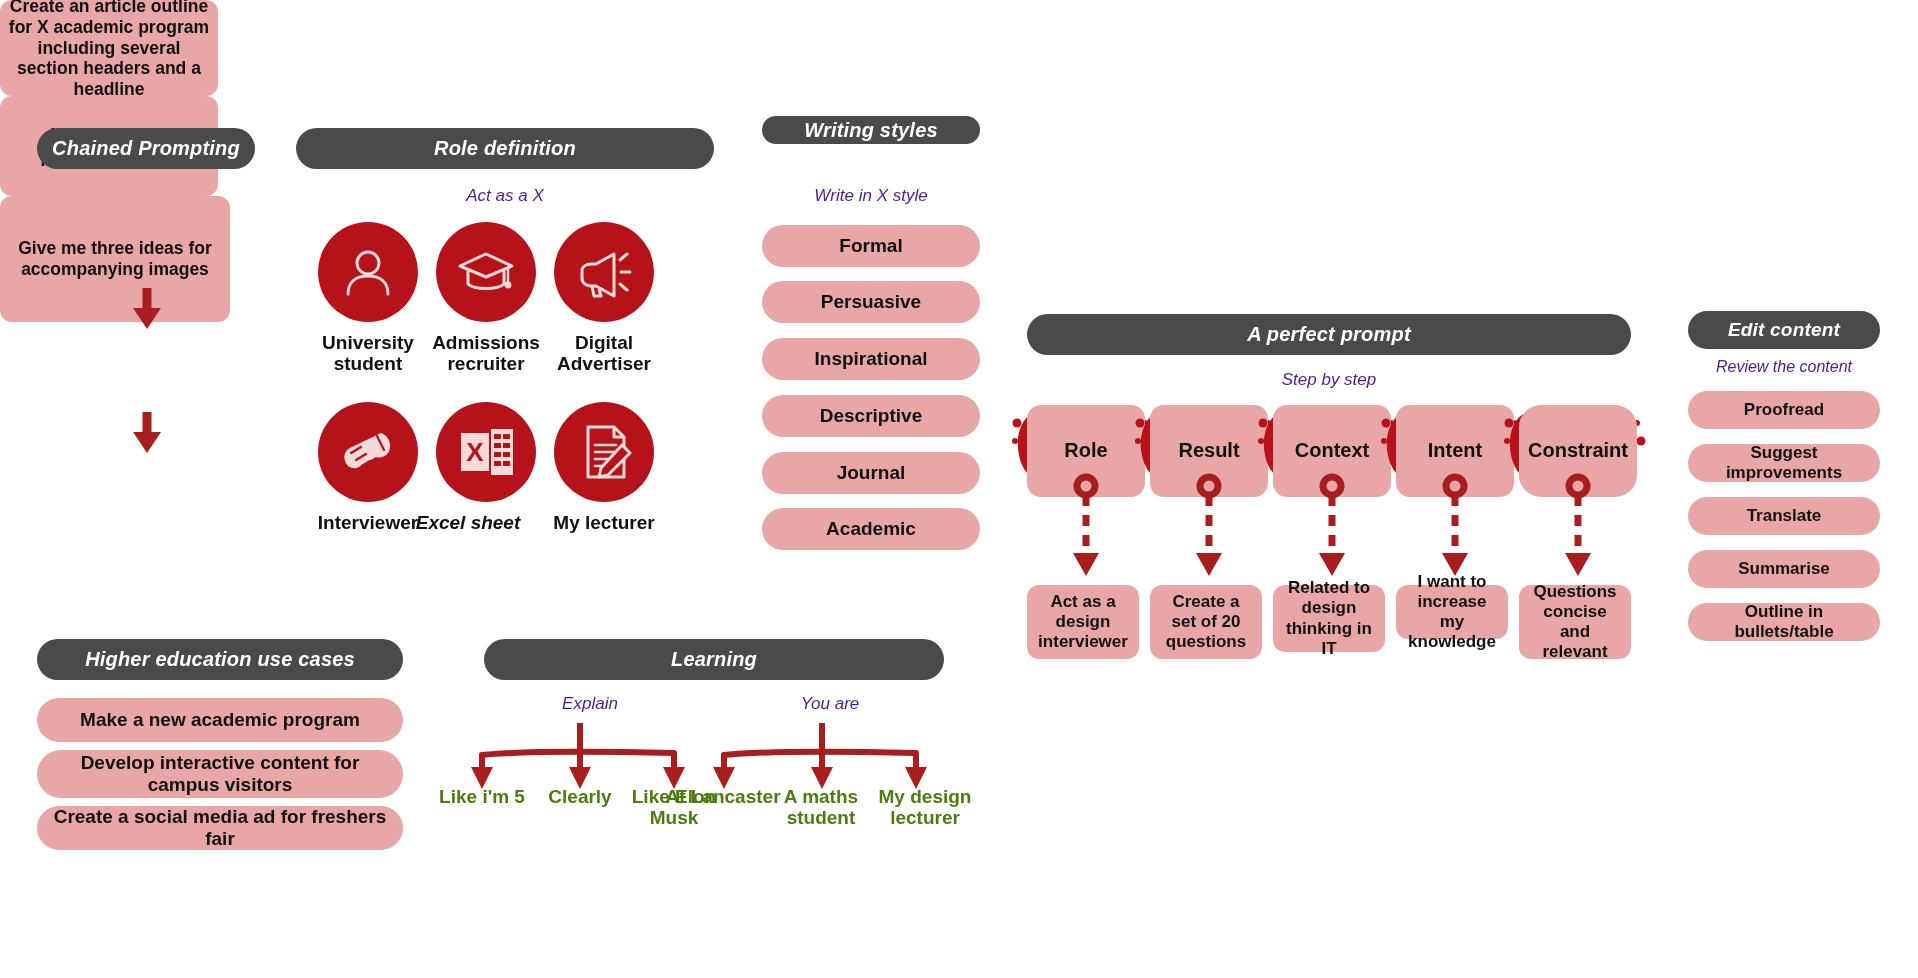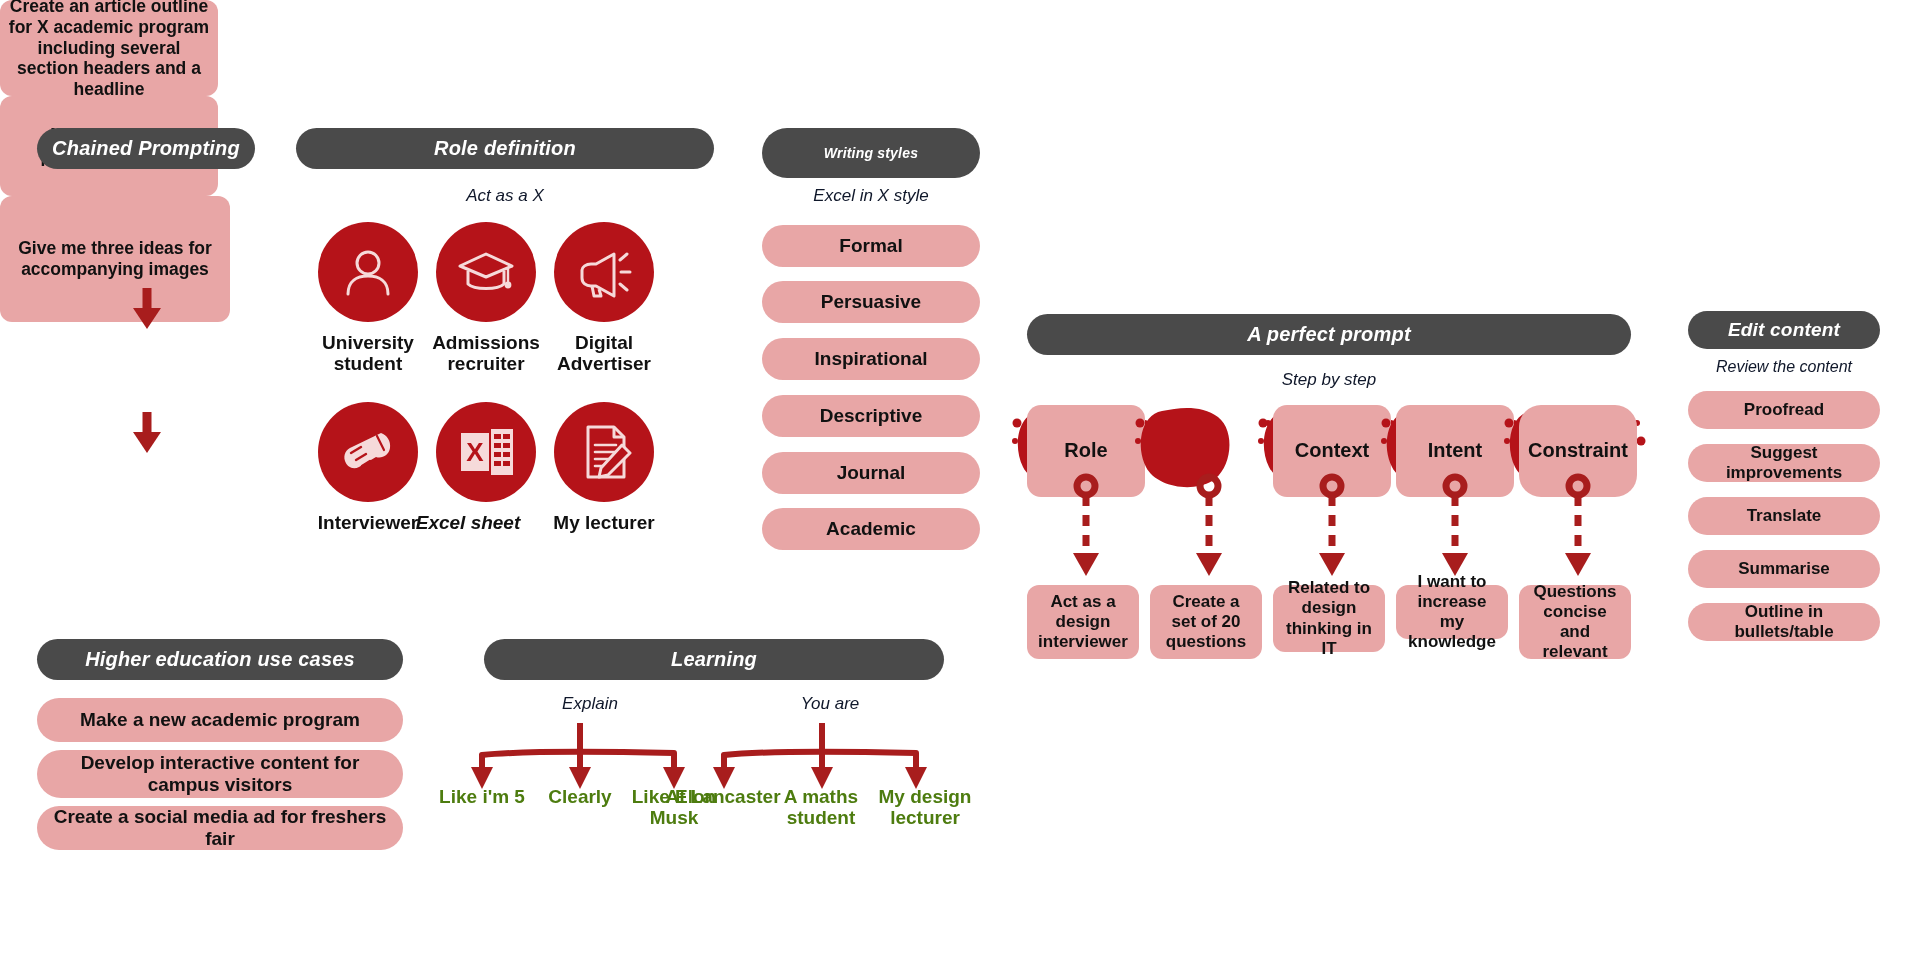--- a/index.html
+++ b/index.html
@@ -31,21 +31,21 @@
     justify-content: center;
     text-align: center;
     letter-spacing: .2px;
     box-sizing: border-box;
     padding: 0 14px;
   }
 
   
   .caption {
     font-style: italic;
-    color: #0f172a;
+    color: #4c1d95;
     text-align: center;
     font-size: 17px;
     white-space: nowrap;
   }
 
   
   .pinkbox {
     background: #e8a6a6;
     border-radius: 12px;
     color: #111111;
@@ -202,22 +202,22 @@
     <path d="M12 4 L38 4 L48 14 L48 54 L12 54 Z" fill="none" stroke="#f6dada" stroke-width="3" stroke-linejoin="round"></path>
     <path d="M38 4 L38 14 L48 14" fill="none" stroke="#f6dada" stroke-width="3" stroke-linejoin="round"></path>
     <path d="M19 22 L40 22 M19 29 L40 29 M19 36 L36 36 M19 43 L31 43" stroke="#f6dada" stroke-width="2.6" stroke-linecap="round"></path>
     <path d="M46 22 L54 30 L32 52 L23 54 L25 45 Z" fill="#b51319" stroke="#f6dada" stroke-width="3" stroke-linejoin="round"></path>
   </svg>
 </div>
 <div class="icon-label" style="left:534px; top:512px; width:140px;">
   <span>My lecturer</span>
 </div>
 
-<div class="pill" style="position:absolute; left:762px; top:128px; width:218px; height:50px; font-size:14px;">Writing styles</div>
-<div class="caption" style="position:absolute; left:762px; top:186px; width:218px;">Excel in X style</div>
+<div class="pill" style="position:absolute; left:762px; top:116px; width:218px; height:28px; font-size:20px;">Writing styles</div>
+<div class="caption" style="position:absolute; left:762px; top:186px; width:218px;">Write in X style</div>
 
 <div class="pinkpill" style="position:absolute; left:762px; top:225px; width:218px; height:42px; font-size:19px;">Formal</div>
 <div class="pinkpill" style="position:absolute; left:762px; top:281px; width:218px; height:42px; font-size:19px;">Persuasive</div>
 <div class="pinkpill" style="position:absolute; left:762px; top:338px; width:218px; height:42px; font-size:19px;">Inspirational</div>
 <div class="pinkpill" style="position:absolute; left:762px; top:395px; width:218px; height:42px; font-size:19px;">Descriptive</div>
 <div class="pinkpill" style="position:absolute; left:762px; top:452px; width:218px; height:42px; font-size:19px;">Journal</div>
 <div class="pinkpill" style="position:absolute; left:762px; top:508px; width:218px; height:42px; font-size:19px;">Academic</div>
 
 <div class="pill" style="position:absolute; left:484px; top:639px; width:460px; height:41px; font-size:20px;">Learning</div>
 
@@ -276,20 +276,21 @@
 <div class="pinkbox" style="position:absolute; left:1027px; top:585px; width:112px; height:74px; font-size:17px;">Act as a design interviewer</div>
 
 <div class="panel" style="left:1150px; top:405px; width:118px; height:190px;">
   <svg style="position:absolute; left:-18px; top:-4px; width:150px; height:110px;" viewBox="0 0 150 110">
     <path d="M30 10 C8 14 4 46 14 66 C24 86 60 92 80 80 C100 68 104 30 86 16 C70 4 48 6 30 10 Z" fill="#b51319"></path>
     <circle cx="8" cy="22" r="4.5" fill="#b51319"></circle>
     <circle cx="6" cy="40" r="3" fill="#b51319"></circle>
     <circle cx="140" cy="40" r="4.5" fill="#b51319"></circle>
     <circle cx="136" cy="22" r="3" fill="#b51319"></circle>
   </svg>
+  <div class="pinkbox" style="position:absolute; left:0; top:0; width:118px; height:92px; font-size:20px; border-radius:14px;">Result</div>
   <svg class="arrow-svg" style="left:40px; top:68px; width:38px; height:108px;" viewBox="0 0 38 108">
     <circle cx="19" cy="13" r="9" fill="none" stroke="#a81d1d" stroke-width="7"></circle>
     <path d="M19 22 L19 82" stroke="#a81d1d" stroke-width="7" stroke-dasharray="11 9" fill="none"></path>
     <path d="M6 80 L32 80 L19 103 Z" fill="#a81d1d"></path>
   </svg>
 </div>
 <div class="pinkbox" style="position:absolute; left:1150px; top:585px; width:112px; height:74px; font-size:17px;">Create a set of 20 questions</div>
 
 <div class="panel" style="left:1273px; top:405px; width:118px; height:190px;">
   <svg style="position:absolute; left:-18px; top:-4px; width:150px; height:110px;" viewBox="0 0 150 110">

